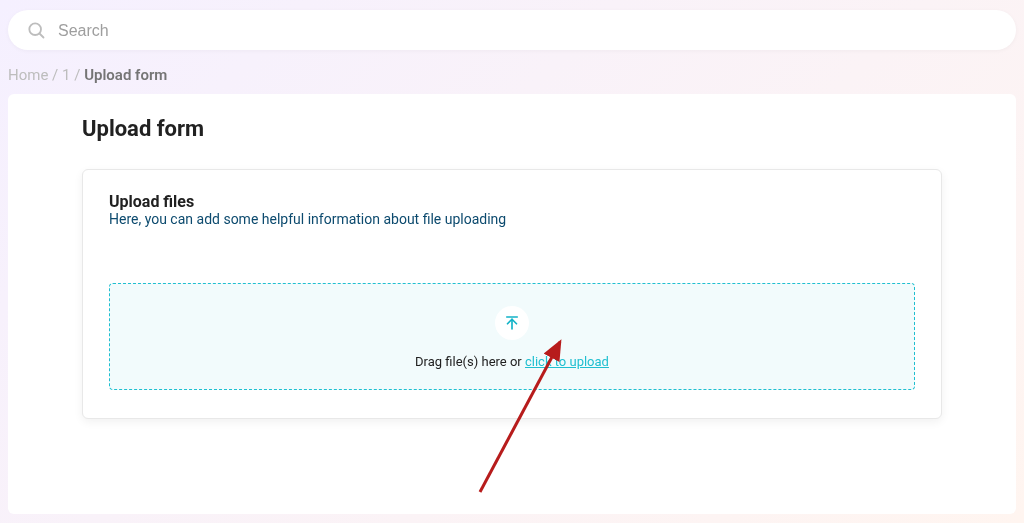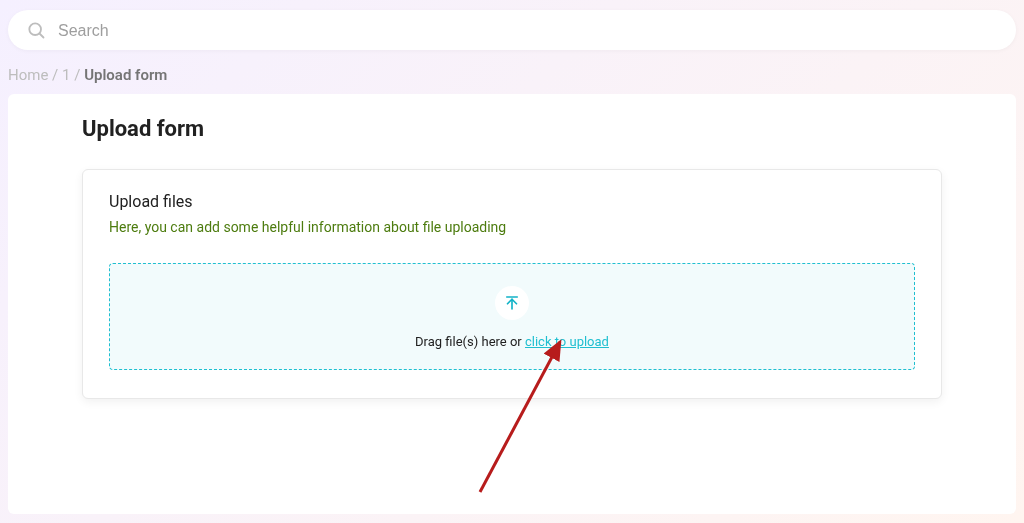--- a/index.html
+++ b/index.html
@@ -58,28 +58,27 @@
     }
     .card {
       border: 1px solid #e8e8e8;
       border-radius: 6px;
       padding: 22px 26px 28px 26px;
       box-shadow: 0 3px 10px rgba(0,0,0,0.06);
       background: #fff;
     }
     .card-title {
       font-size: 16px;
-      font-weight: 400;
+      font-weight: 700;
       color: #212121;
-      margin-bottom: 8px;
     }
     .card-subtitle {
       font-size: 14px;
-      color: #4d7c0f;
-      margin-bottom: 28px;
+      color: #0c4a6e;
+      margin-bottom: 56px;
     }
     .dropzone {
       border: 1px dashed #1fbfd0;
       background: #f2fbfc;
       border-radius: 4px;
       padding: 22px 10px 20px 10px;
       text-align: center;
     }
     .upload-icon-wrap {
       width: 34px;

